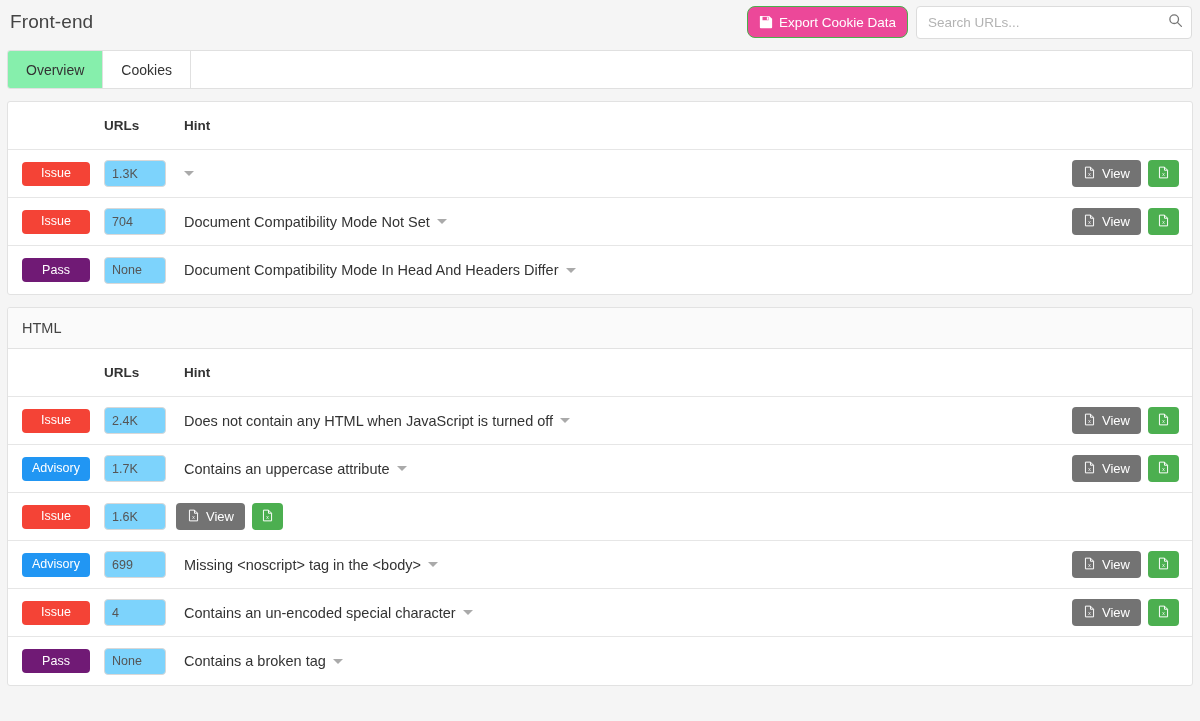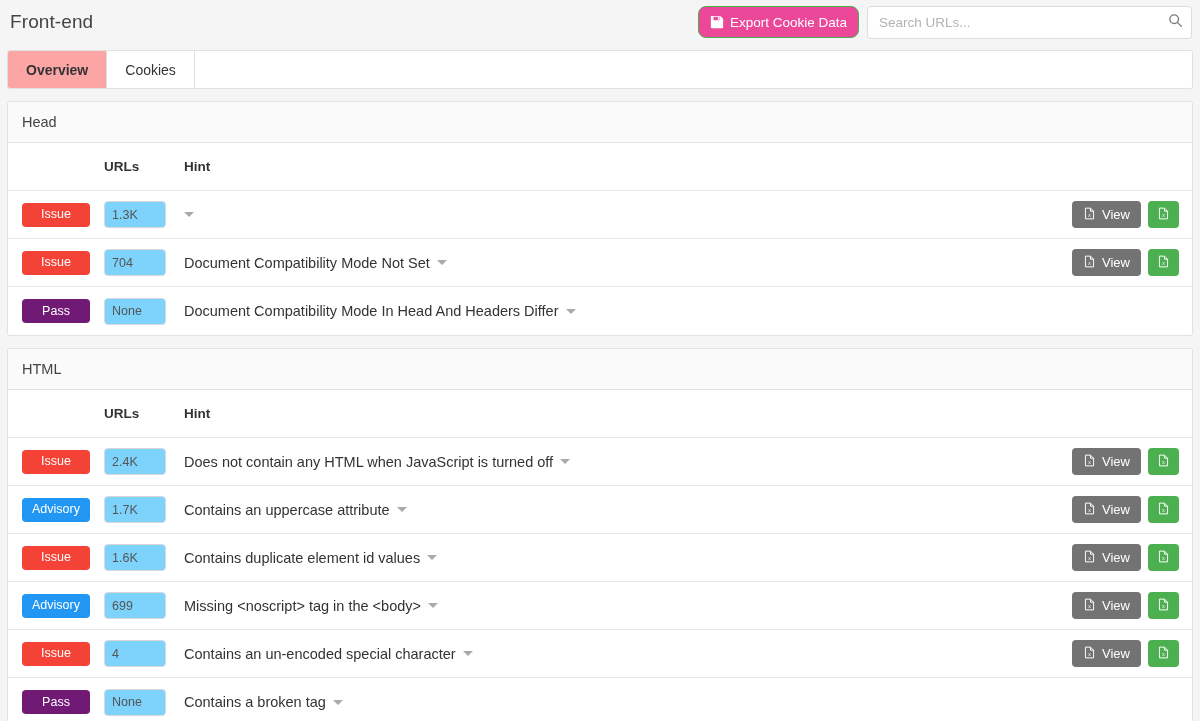--- a/index.html
+++ b/index.html
@@ -44,21 +44,21 @@
     padding: 0 11px;
     display: flex;
     align-items: center;
     gap: 6px;
     cursor: pointer;
     white-space: nowrap;
   }
   .btn-export svg { display:block; }
   .search-wrap {
     position: relative;
-    width: 325px;
+    width: 276px;
     height: 33px;
   }
   .search-input {
     width: 100%;
     height: 100%;
     border: 1px solid #dcdcdc;
     border-radius: 4px;
     background: #ffffff;
     padding: 0 30px 0 11px;
     font-family: "Liberation Sans", sans-serif;
@@ -90,21 +90,21 @@
   .tab {
     display: flex;
     align-items: center;
     padding: 0 18px;
     font-size: 14px;
     color: #333;
     background: #ffffff;
     border-right: 1px solid #e0e0e0;
     cursor: pointer;
   }
-  .tab.active { background: #fca5a5; font-weight: bold; }
+  .tab.active { background: #86efac; }
   .tab-filler { flex: 1; background: #ffffff; }
 
   
   .panel {
     margin: 12px 7px 0 7px;
     background: #ffffff;
     border: 1px solid #e2e2e2;
     border-radius: 3px;
     overflow: hidden;
   }
@@ -263,23 +263,20 @@
     <span>Overview</span>
   </div>
   <div class="tab">
     <span>Cookies</span>
   </div>
   <div class="tab-filler"></div>
 </div>
 
 <div id="panels-root">
     <div class="panel">
-      <div class="panel-heading">
-        <span>Head</span>
-      </div>
       <div class="col-head">
         <div class="c-status"></div>
         <div class="c-urls">URLs</div>
         <div class="c-hint">Hint</div>
       </div>
       <div class="row">
         <div class="c-status"><span class="badge issue">Issue</span></div>
         <div class="c-urls"><input class="urlbox" type="text" readonly="" value="1.3K" style=""></div>
         <div class="c-hint">
           <span class="caret"></span>
@@ -408,24 +405,20 @@
                 <path d="M3 1.4h6.2L13 5.2v9.4H3z" fill="none"></path>
                 <path d="M9.2 1.4v3.8H13"></path>
                 <text x="8" y="12.2" font-size="6.2" text-anchor="middle" stroke="none" fill="currentColor" font-family="Liberation Sans, sans-serif">x</text>
               </svg></span>
           </button>
         </div>
       </div>
       <div class="row">
         <div class="c-status"><span class="badge issue">Issue</span></div>
         <div class="c-urls"><input class="urlbox" type="text" readonly="" value="1.6K" style=""></div>
-        <div class="c-hint">
-          <span>Contains duplicate element id values</span>
-          <span class="caret"></span>
-        </div>
         <div class="c-actions">
           <button class="btn-view">
             <span><svg width="13" height="13" viewBox="0 0 16 16" fill="none" stroke="currentColor" stroke-width="1.2" aria-hidden="true">
                 <path d="M3 1.4h6.2L13 5.2v9.4H3z" fill="none"></path>
                 <path d="M9.2 1.4v3.8H13"></path>
                 <text x="8" y="12.2" font-size="6.2" text-anchor="middle" stroke="none" fill="currentColor" font-family="Liberation Sans, sans-serif">x</text>
               </svg></span>
             <span>View</span>
           </button>
           <button class="btn-xls">

